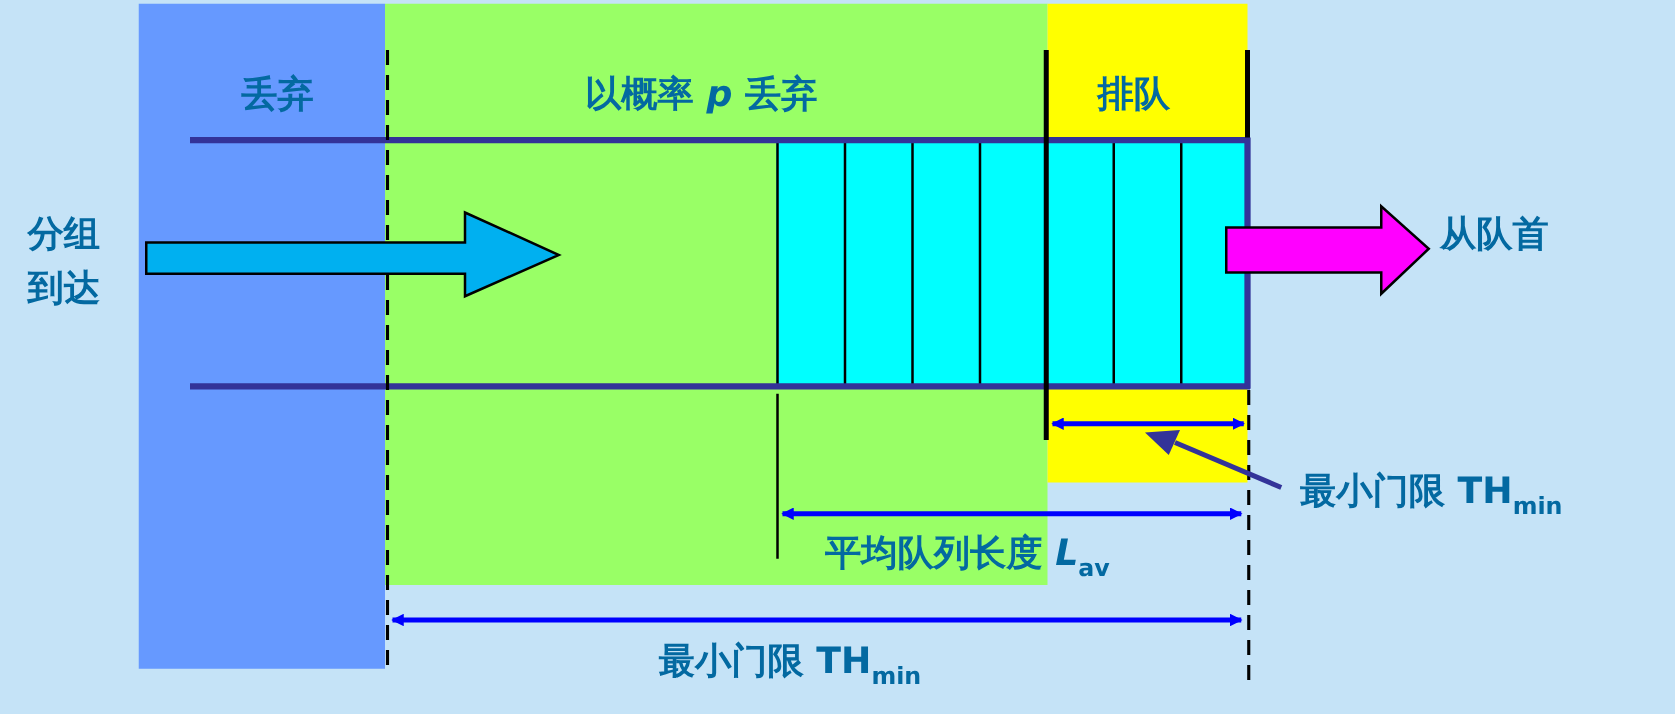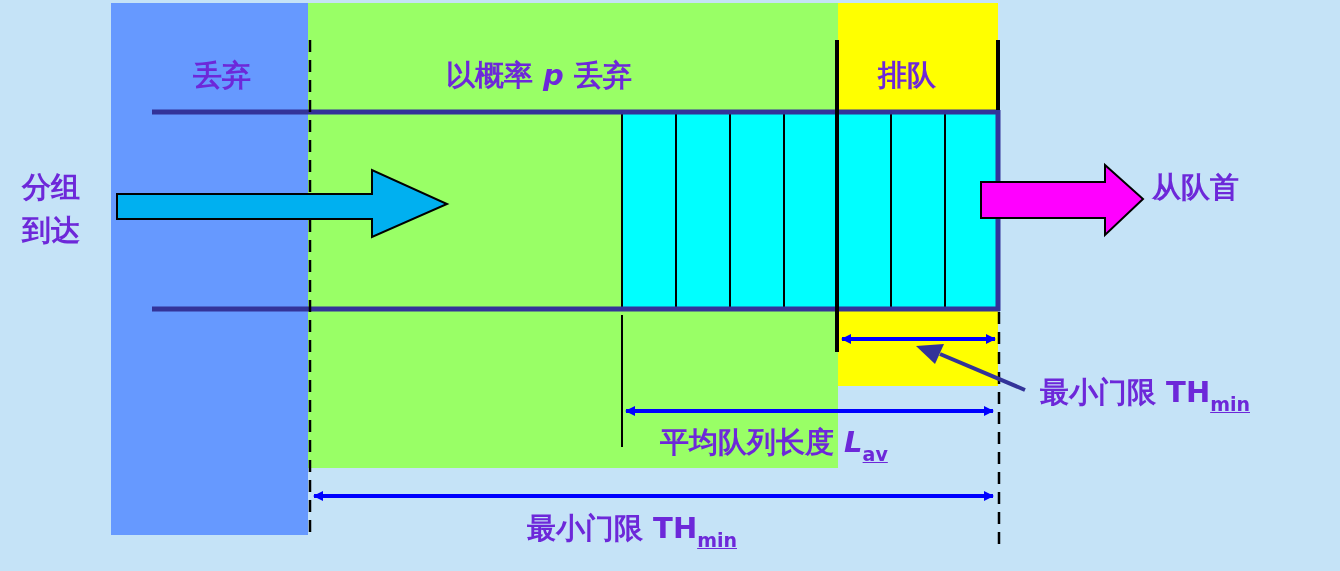--- a/index.html
+++ b/index.html
@@ -6,22 +6,22 @@
   body {
     width: 1340px; height: 571px; overflow: hidden;
     background: #c5e3f7;
     font-family: "DejaVu Sans", "Liberation Sans", sans-serif;
     position: relative;
   }
   .abs { position: absolute; }
   .zone-drop { left: 111px; top: 3px; width: 197px; height: 532px; background: #6699ff; }
   .zone-prob { left: 308px; top: 3px; width: 530px; height: 465px; background: #99ff66; }
   .zone-queue { left: 838px; top: 3px; width: 160px; height: 383px; background: #ffff00; }
-  .label { font-weight: bold; color: #6d28d9; font-size: 29px; line-height: 1; white-space: nowrap; }
-  .sub { font-size: 19px; position: relative; top: 9px; text-decoration: underline; }
+  .label { font-weight: bold; color: #0369a1; font-size: 29px; line-height: 1; white-space: nowrap; }
+  .sub { font-size: 19px; position: relative; top: 9px; }
   .ital { font-style: italic; }
   svg { position: absolute; left: 0; top: 0; }
 </style>
 </head>
 <body>
 
 <div class="abs zone-drop"></div>
 <div class="abs zone-prob"></div>
 <div class="abs zone-queue"></div>
 
@@ -61,21 +61,21 @@
 
   <line x1="842" y1="339" x2="995" y2="339" stroke="#0000ff" stroke-width="4" marker-start="url(#ahs)" marker-end="url(#ah)"></line>
   <line x1="626" y1="411" x2="993" y2="411" stroke="#0000ff" stroke-width="4" marker-start="url(#ahs)" marker-end="url(#ah)"></line>
   <line x1="314" y1="496" x2="993" y2="496" stroke="#0000ff" stroke-width="4" marker-start="url(#ahs)" marker-end="url(#ah)"></line>
 
   <line x1="1025" y1="390" x2="940" y2="354" stroke="#333399" stroke-width="4"></line>
   <polygon points="916,346 944,344 935,364" fill="#333399"></polygon>
 </svg>
 
 <div class="abs label" style="left:193px; top:61px;">丢弃</div>
-<div class="abs label" style="left:446px; top:61px;">
+<div class="abs label" style="left:468px; top:61px;">
   <span>以概率</span>
   <span class="ital">p</span>
   <span>丢弃</span>
 </div>
 <div class="abs label" style="left:878px; top:61px;">排队</div>
 
 <div class="abs label" style="left:22px; top:166px; line-height:43px;">
   <div>分组</div>
   <div>到达</div>
 </div>

